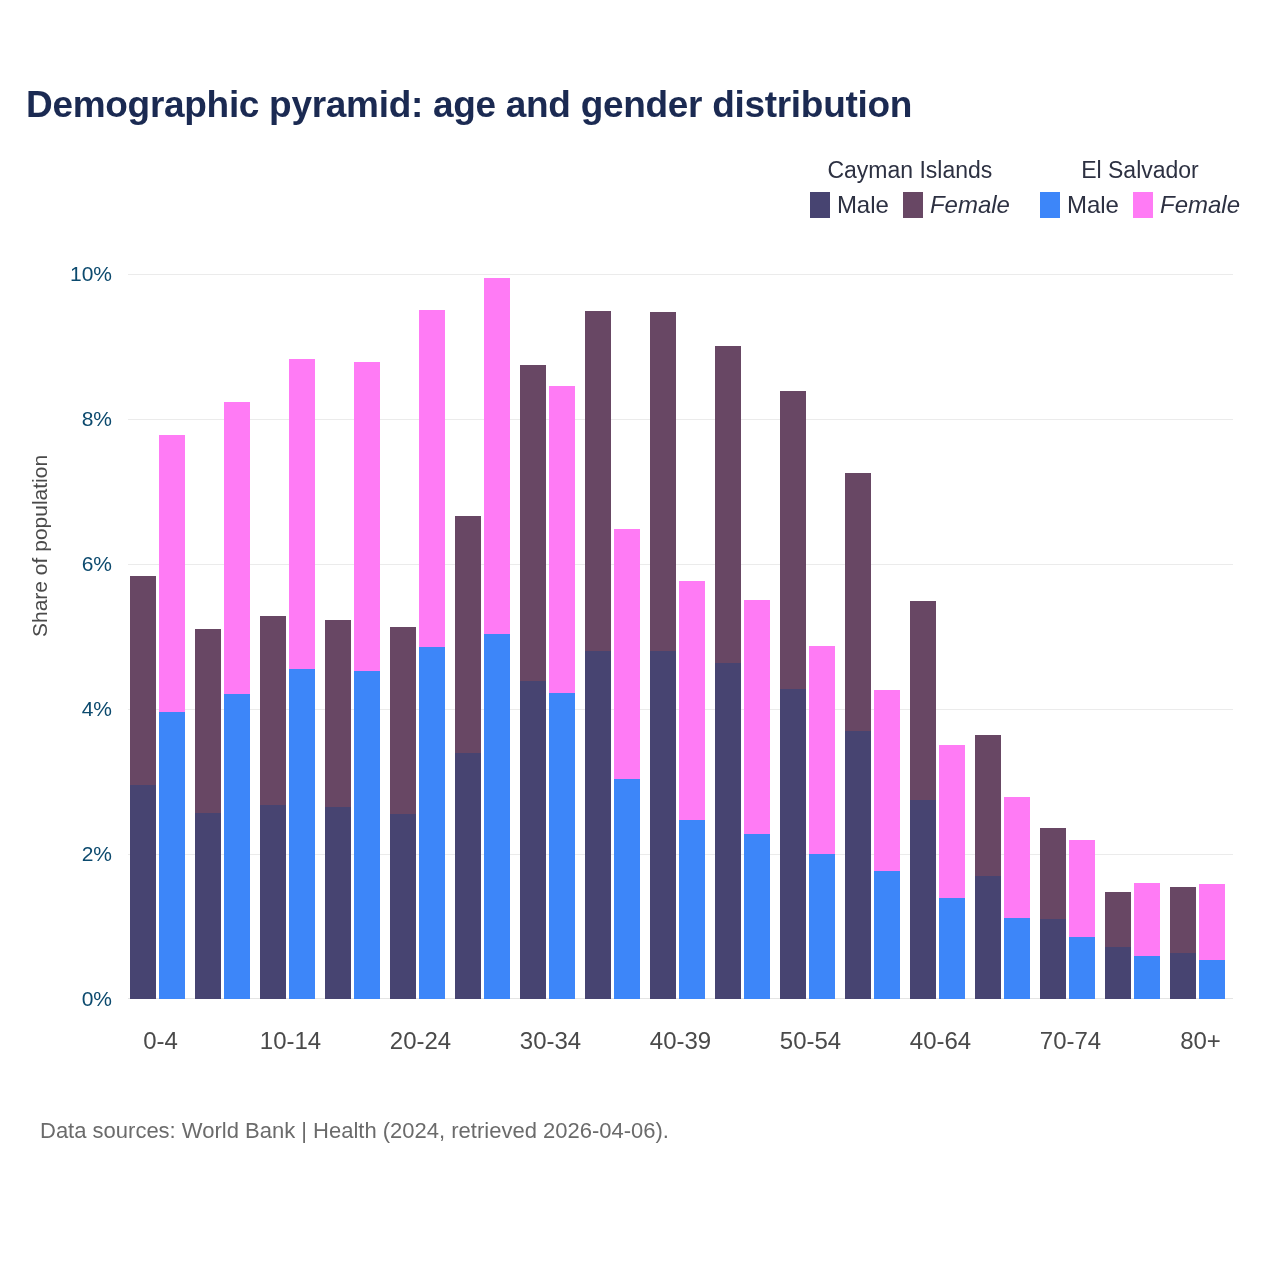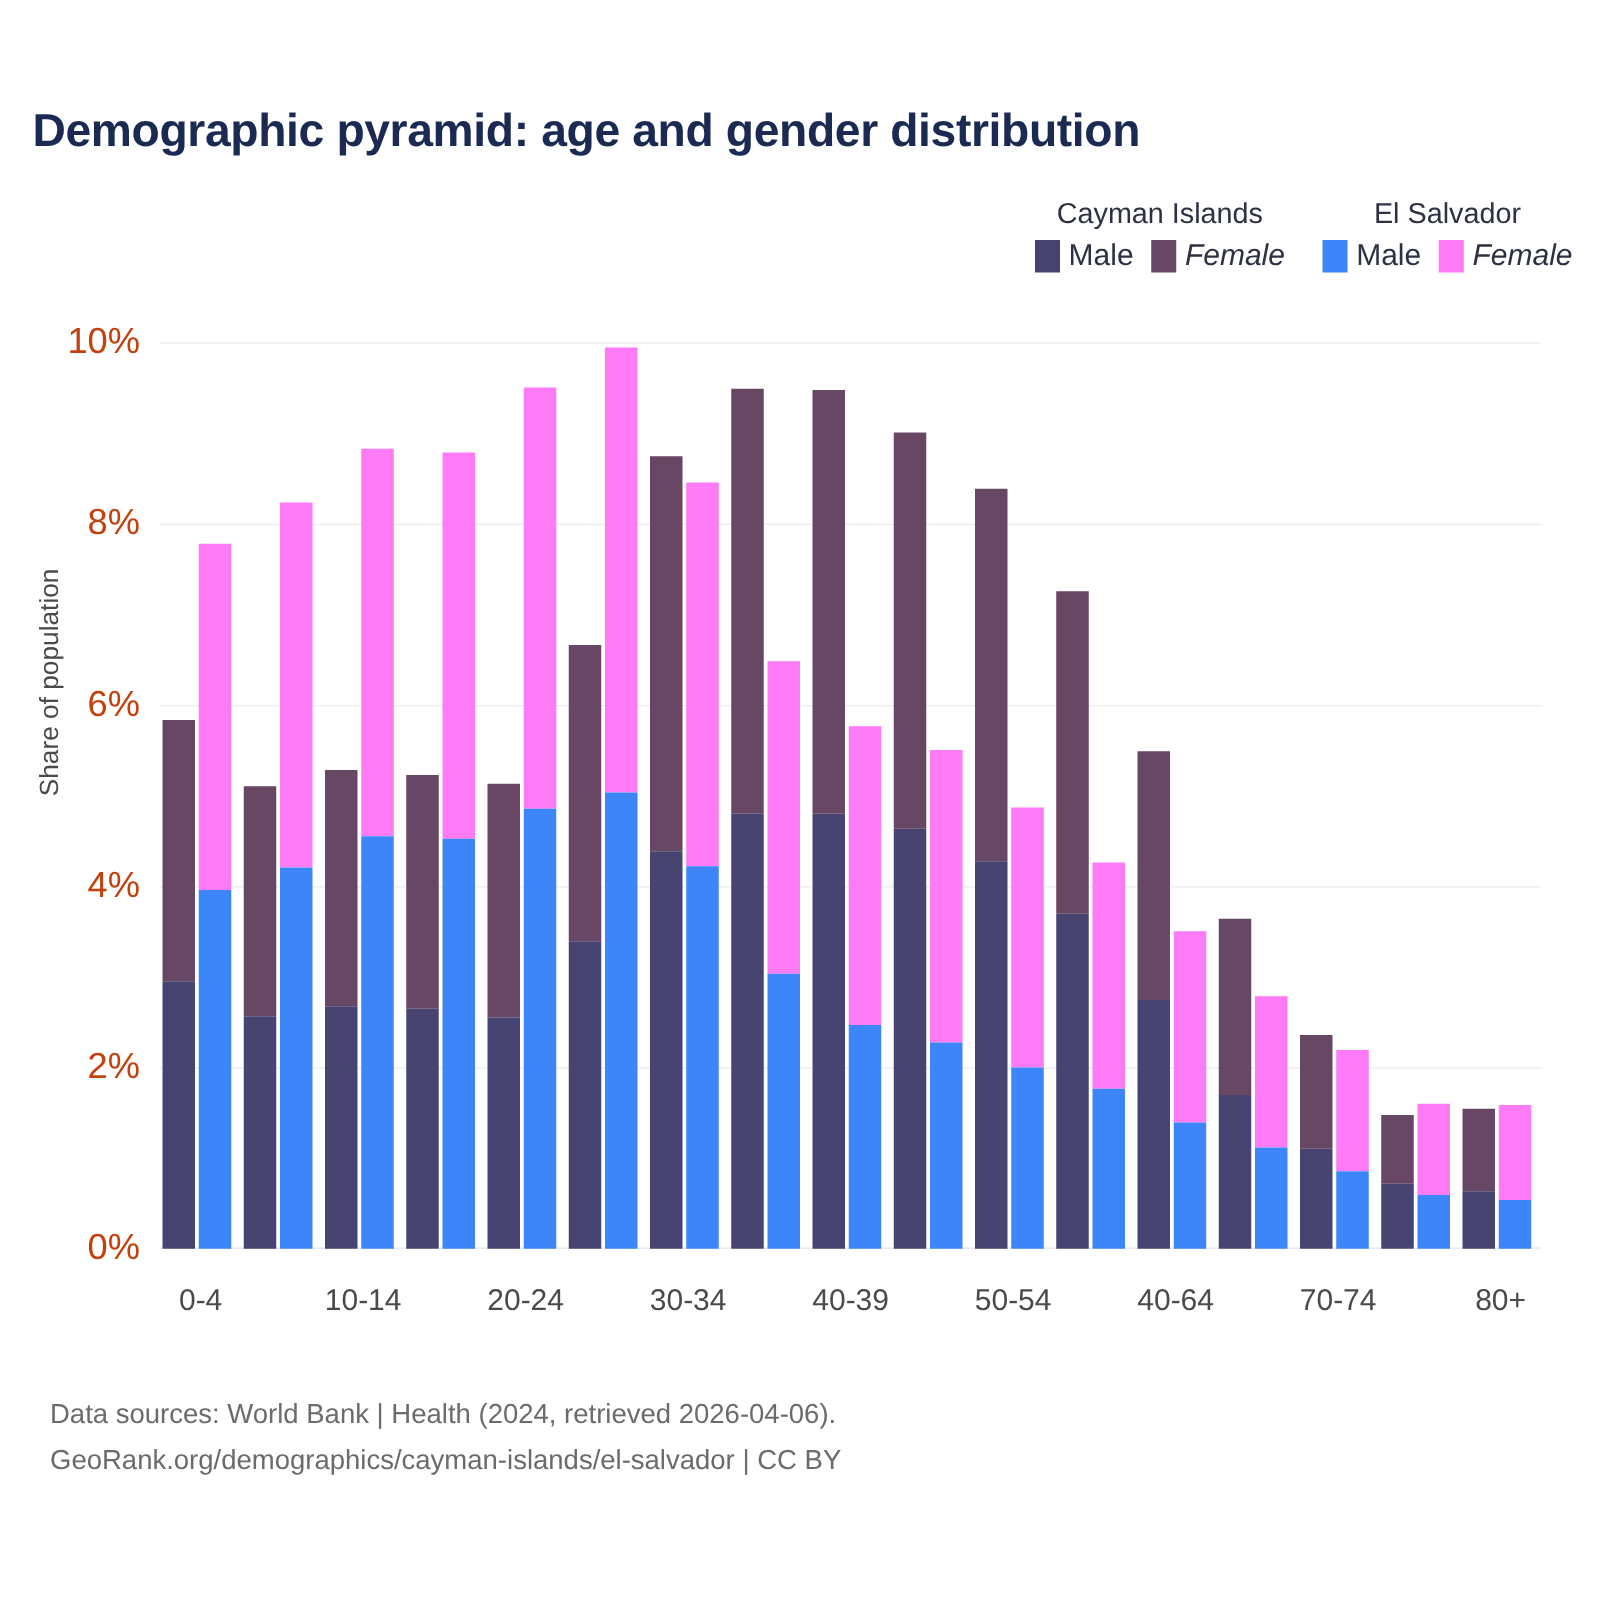--- a/index.html
+++ b/index.html
@@ -30,21 +30,21 @@
     font-size: 37px;
     font-weight: bold;
     letter-spacing: -0.3px;
     color: #1b2a52;
     white-space: nowrap;
   }
 
   
   .legend {
     position: absolute;
-    right: 22px;
+    right: 40px;
     top: 155px;
     display: flex;
     flex-direction: column;
     align-items: flex-end;
   }
   .legend-groups {
     display: flex;
     flex-direction: row;
     align-items: flex-end;
     justify-content: flex-end;
@@ -106,22 +106,22 @@
     left: 0;
     width: 100%;
     height: 1px;
     bottom: 0;
     background: #e4e4e4;
   }
 
   .y-tick-label {
     position: absolute;
     right: 1168px;
-    font-size: 29px;
-    color: #c2410c;
+    font-size: 21px;
+    color: #0c4a6e;
     text-align: right;
     white-space: nowrap;
     transform: translateY(-50%);
   }
 
   .y-axis-title {
     position: absolute;
     left: 28px;
     top: 637px;
     font-size: 21px;
@@ -416,16 +416,15 @@
       <div class="x-label" style="left: 550.5px;">30-34</div>
       <div class="x-label" style="left: 680.5px;">40-39</div>
       <div class="x-label" style="left: 810.5px;">50-54</div>
       <div class="x-label" style="left: 940.5px;">40-64</div>
       <div class="x-label" style="left: 1070.5px;">70-74</div>
       <div class="x-label" style="left: 1200.5px;">80+</div>
     </div>
 
   <div class="footer">
     <div>Data sources: World Bank | Health (2024, retrieved 2026-04-06).</div>
-    <div>GeoRank.org/demographics/cayman-islands/el-salvador | CC BY</div>
   </div>
 
 </div>
 
 </body></html>

